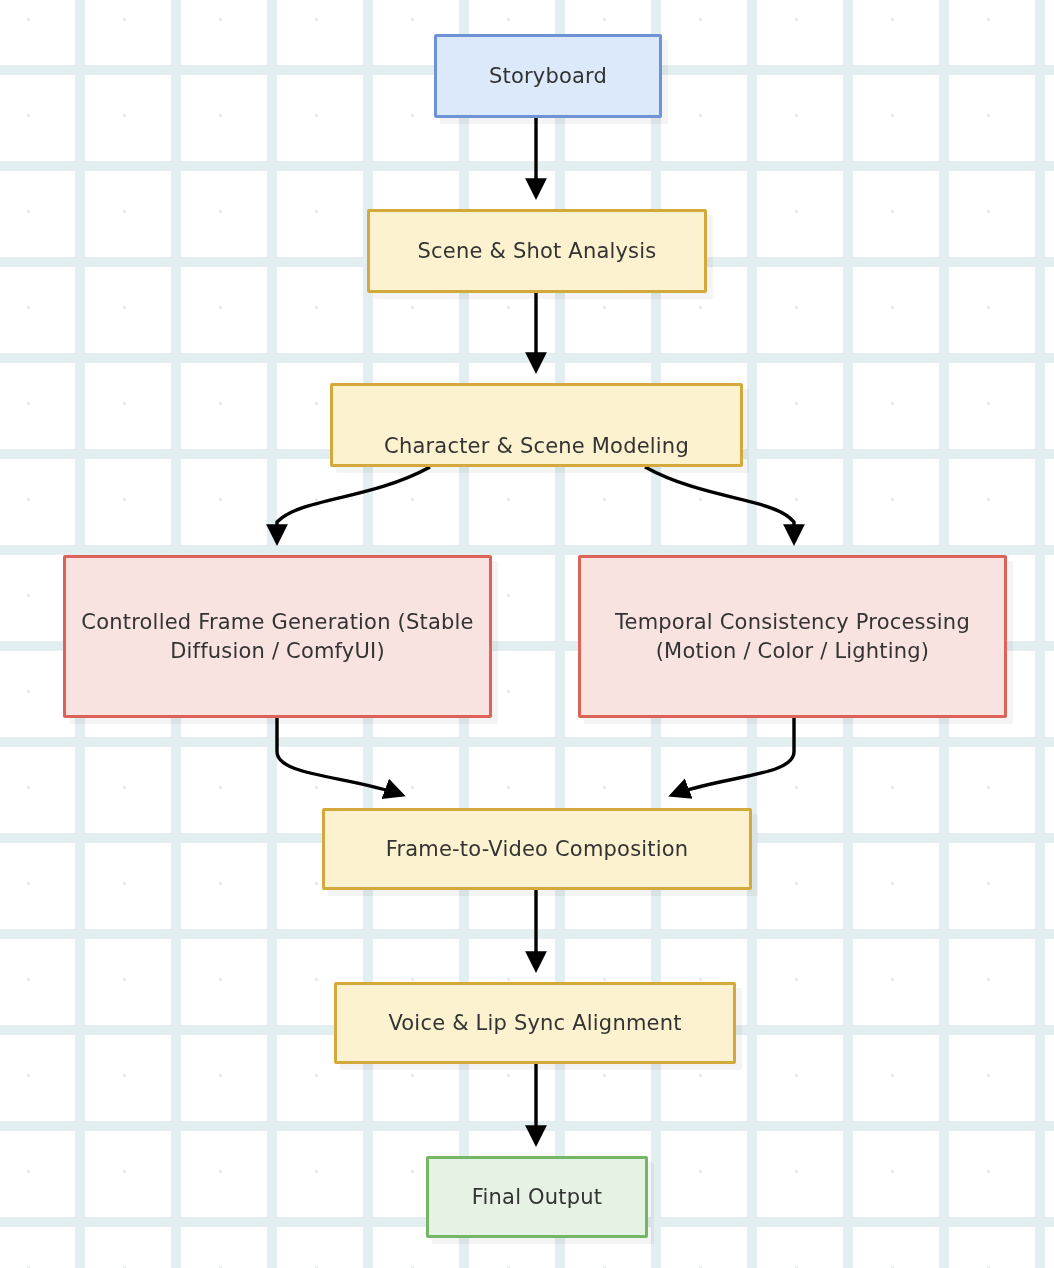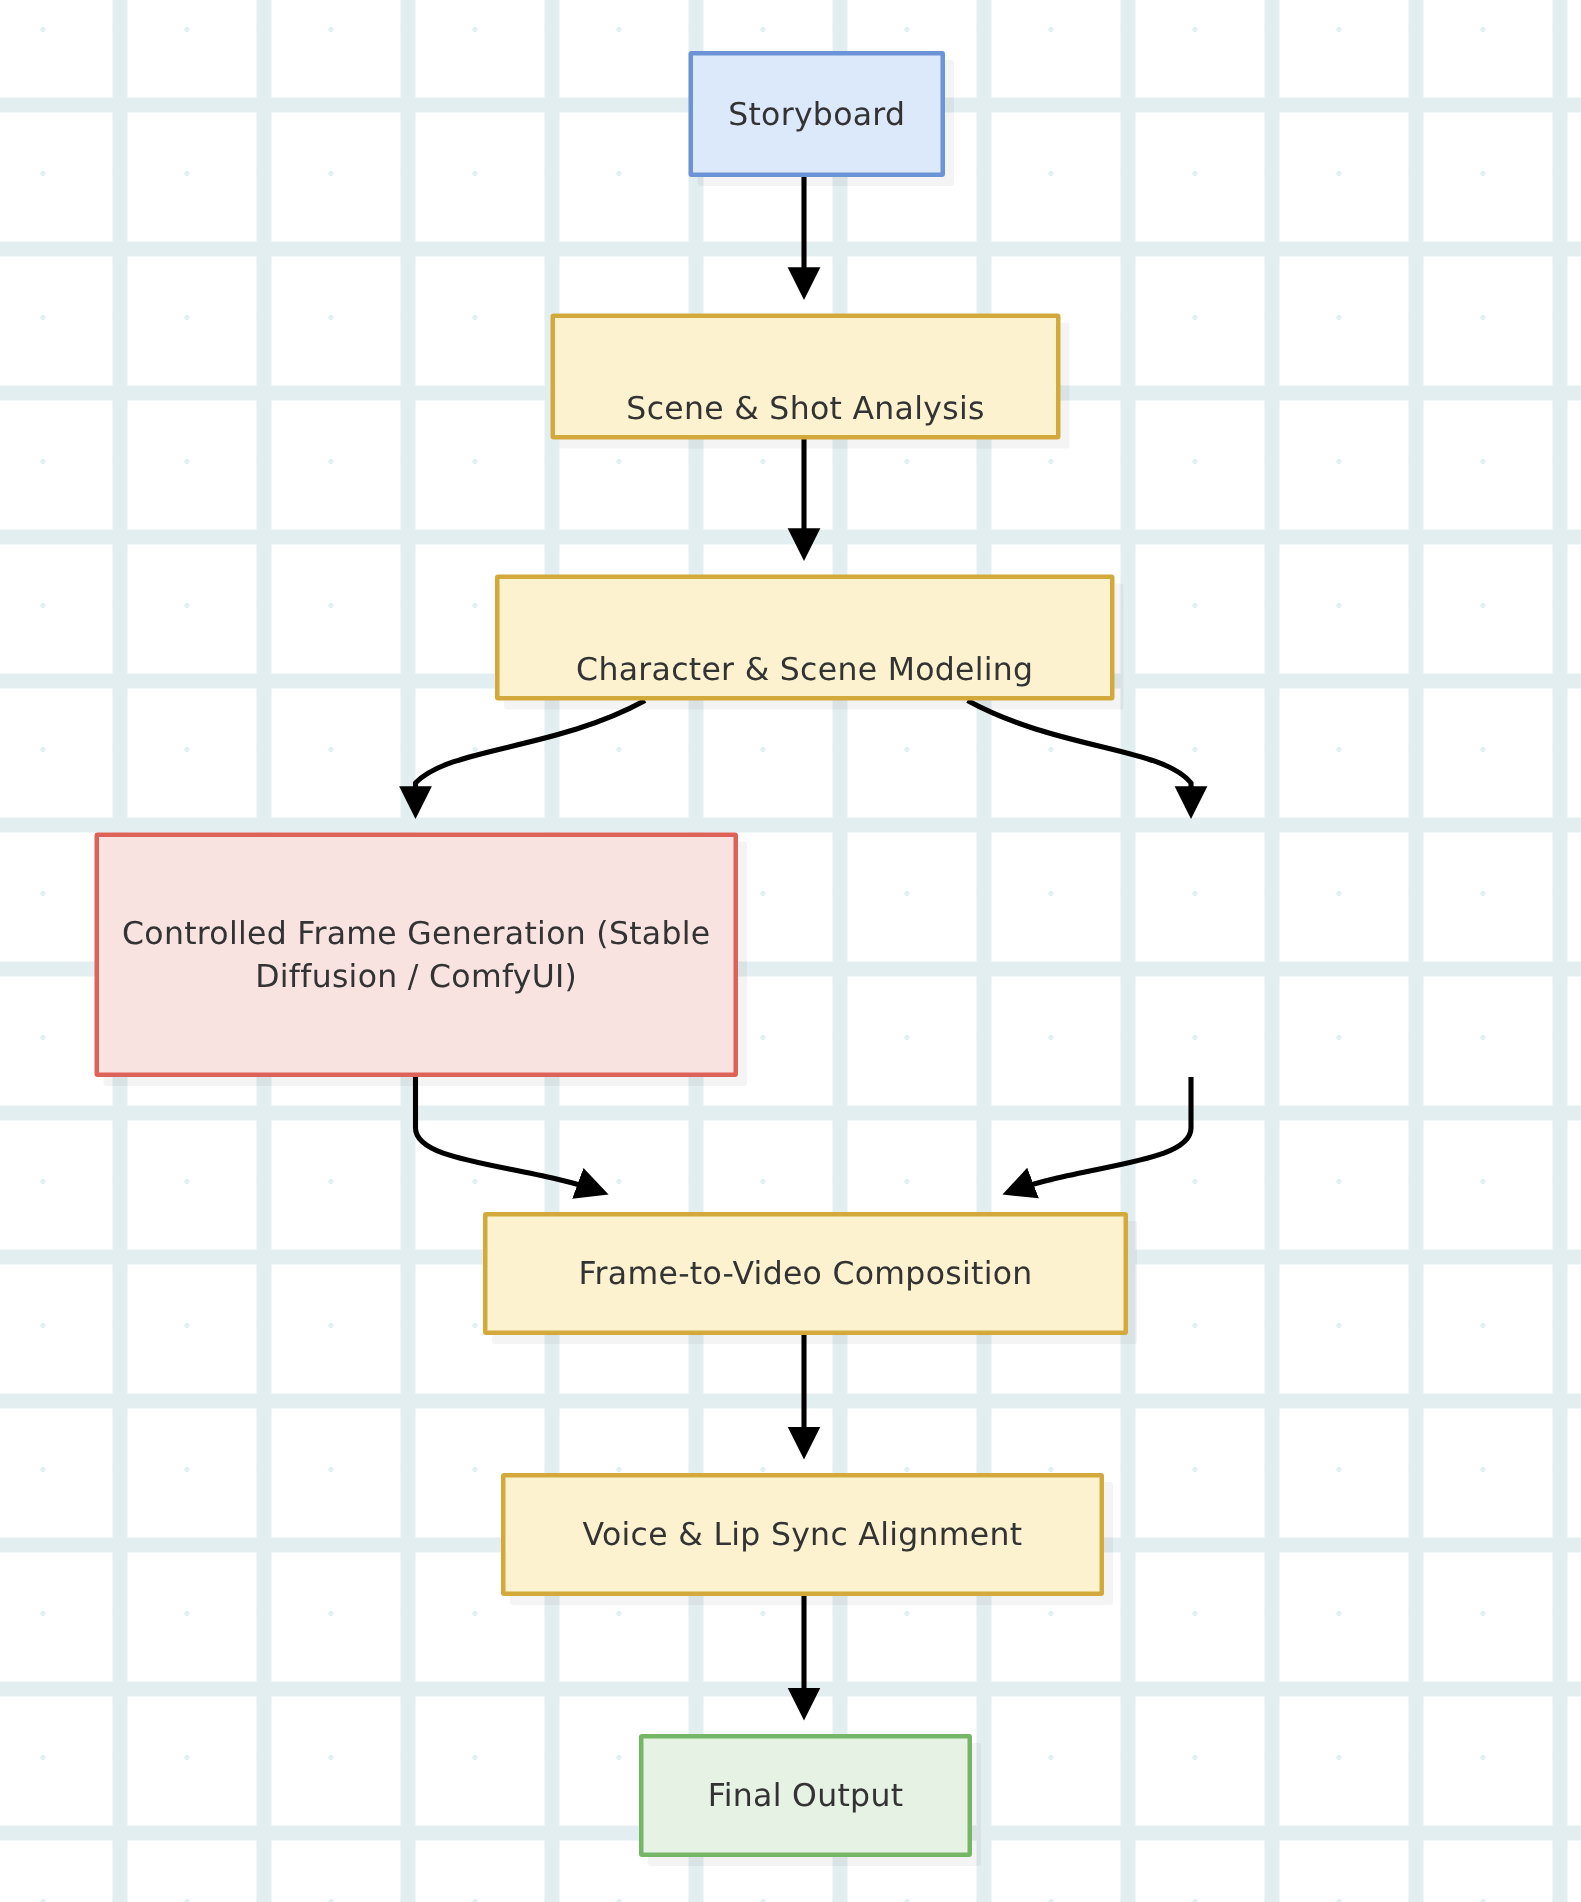--- a/index.html
+++ b/index.html
@@ -92,36 +92,39 @@
       <path d="M 536,292 L 536,370"></path>
       <path d="M 430,467 C 370,500 300,498 277,522 L 277,542"></path>
       <path d="M 645,467 C 705,500 775,498 794,522 L 794,542"></path>
       <path d="M 277,718 L 277,752 C 277,776 350,776 402,795"></path>
       <path d="M 794,718 L 794,752 C 794,776 722,776 672,795"></path>
       <path d="M 536,890 L 536,969"></path>
       <path d="M 536,1064 L 536,1143"></path>
     </g>
   </svg>
 
-  <div class="node blue" style="left:459px; top:34px; width:171px; height:84px;">
+  <div class="node blue" style="left:434px; top:34px; width:228px; height:84px;">
     <span class="label">Storyboard</span>
   </div>
 
-  <div class="node yellow" style="left:367px; top:209px; width:340px; height:84px;align-items:flex-end;">
+  <div class="node yellow" style="left:367px; top:209px; width:340px; height:84px;">
     <span class="label">Scene &amp; Shot Analysis</span>
   </div>
 
   <div class="node yellow" style="left:330px; top:383px; width:413px; height:84px;align-items:flex-end;">
     <span class="label">Character &amp; Scene Modeling</span>
   </div>
 
   <div class="node red" style="left:63px; top:555px; width:429px; height:163px;">
     <span class="label">Controlled Frame Generation (Stable Diffusion / ComfyUI)</span>
   </div>
 
+  <div class="node red" style="left:578px; top:555px; width:429px; height:163px;">
+    <span class="label">Temporal Consistency Processing (Motion / Color / Lighting)</span>
+  </div>
 
   <div class="node yellow" style="left:322px; top:808px; width:430px; height:82px;">
     <span class="label">Frame-to-Video Composition</span>
   </div>
 
   <div class="node yellow" style="left:334px; top:982px; width:402px; height:82px;align-items:center;">
     <span class="label">Voice &amp; Lip Sync Alignment</span>
   </div>
 
   <div class="node green" style="left:426px; top:1156px; width:222px; height:82px;align-items:center;">

